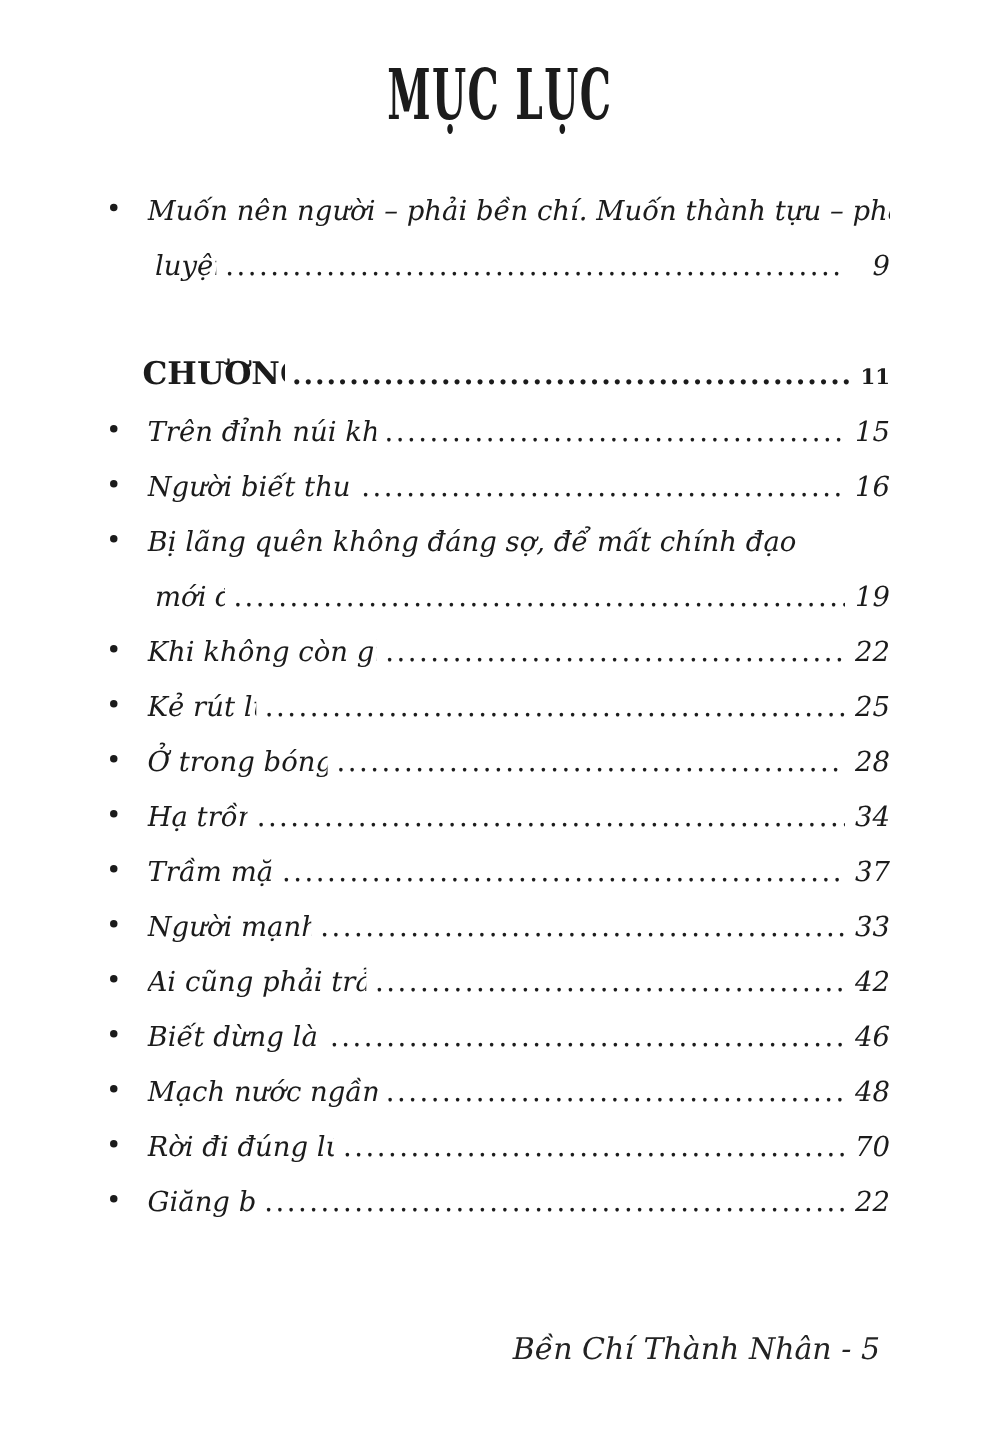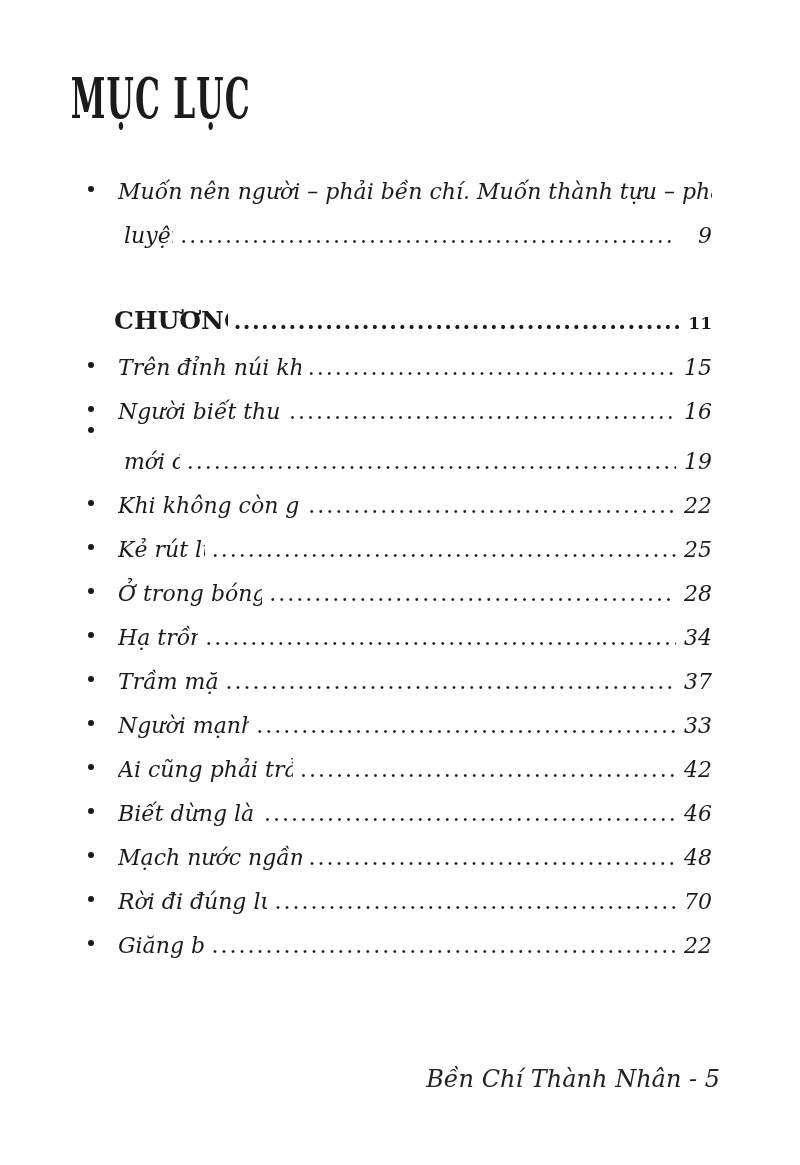--- a/index.html
+++ b/index.html
@@ -1,21 +1,21 @@
 <!DOCTYPE html>
 <html><head>
 <meta charset="utf-8">
 <style>
   html,body{margin:0;padding:0;background:#ffffff;}
   .page{
     width:800px;height:1165px;background:#ffffff;position:relative;overflow:hidden;
     color:#1b1b1b;font-family:"DejaVu Serif","Liberation Serif",serif;
   }
   
-  .title{margin:0;padding-top:66px;height:80px;text-align:left;}
+  .title{margin:0;padding-top:44px;height:80px;text-align:center;}
   .title-inner{
     display:inline-block;font-size:56px;font-weight:700;line-height:64px;
     letter-spacing:2px;white-space:nowrap;transform:scaleX(0.56);transform-origin:center;
   }
   
   .toc{margin:24px 88px 0 86px;}
   .line{display:flex;align-items:baseline;line-height:44px;}
   .txt{
     font-style:italic;font-size:22px;white-space:nowrap;
     flex:0 1 auto;overflow:hidden;
@@ -31,21 +31,21 @@
     margin:0 24px 0 2px;position:relative;top:-7px;
   }
   .cont{padding-left:38px;}
   
   .chapter{display:flex;align-items:baseline;line-height:46px;margin-top:40px;padding-left:28px;}
   .chapter .txt{font-style:normal;font-weight:700;font-size:25px;}
   .chapter .pg{font-style:normal;font-weight:700;font-size:17px;min-width:30px;}
   .chapter .dots{margin:0 0 0 6px;}
   .chapter .dots::after{font-weight:700;letter-spacing:1.5px;}
   
-  .footer{position:absolute;right:80px;bottom:72px;font-style:italic;font-size:24px;color:#222;}
+  .footer{position:absolute;right:96px;bottom:72px;font-style:italic;font-size:24px;color:#222;}
 </style>
 </head>
 <body>
 
 <div class="page">
 
   <h1 class="title"><span class="title-inner">MỤC LỤC</span></h1>
 
   <div class="toc">
 
@@ -77,20 +77,21 @@
     <div class="line">
       <span class="bullet"></span>
       <span class="txt">Người biết thu mình, là người sắp sửa lớn lên</span>
       <span class="dots"></span>
       <span class="pg">16</span>
     </div>
 
     <div>
       <div class="line">
         <span class="bullet"></span>
+        <span class="txt">Bị lãng quên không đáng sợ, để mất chính đạo</span>
       </div>
       <div class="line cont">
         <span class="txt">mới đáng sợ</span>
         <span class="dots"></span>
         <span class="pg">19</span>
       </div>
     </div>
 
     <div class="line">
       <span class="bullet"></span>

